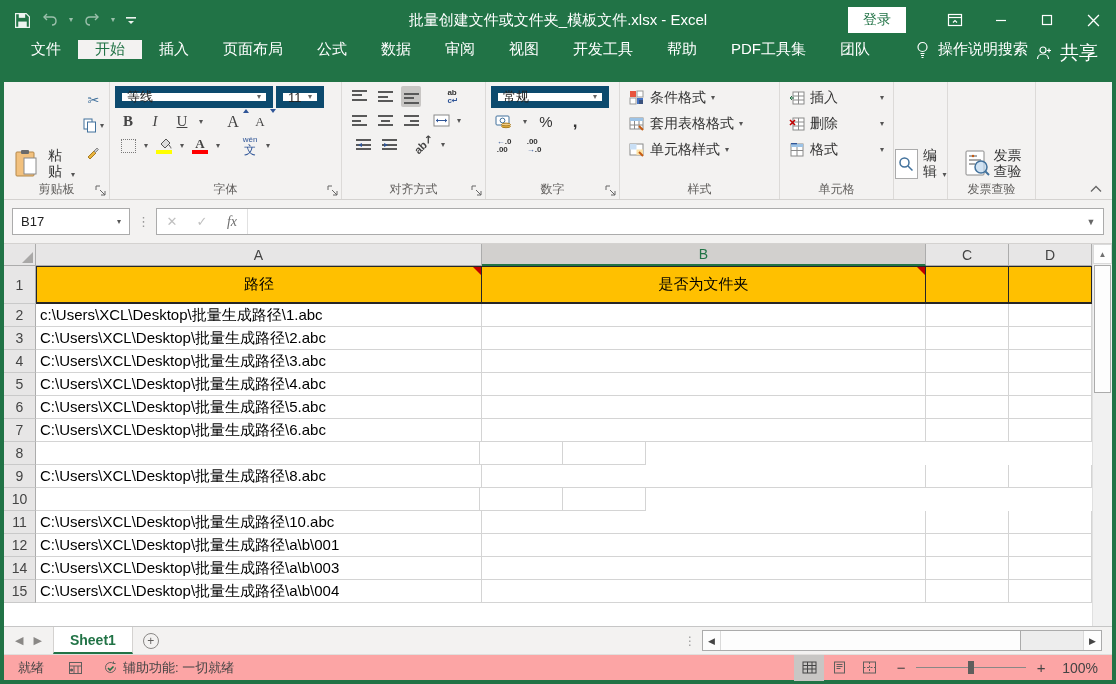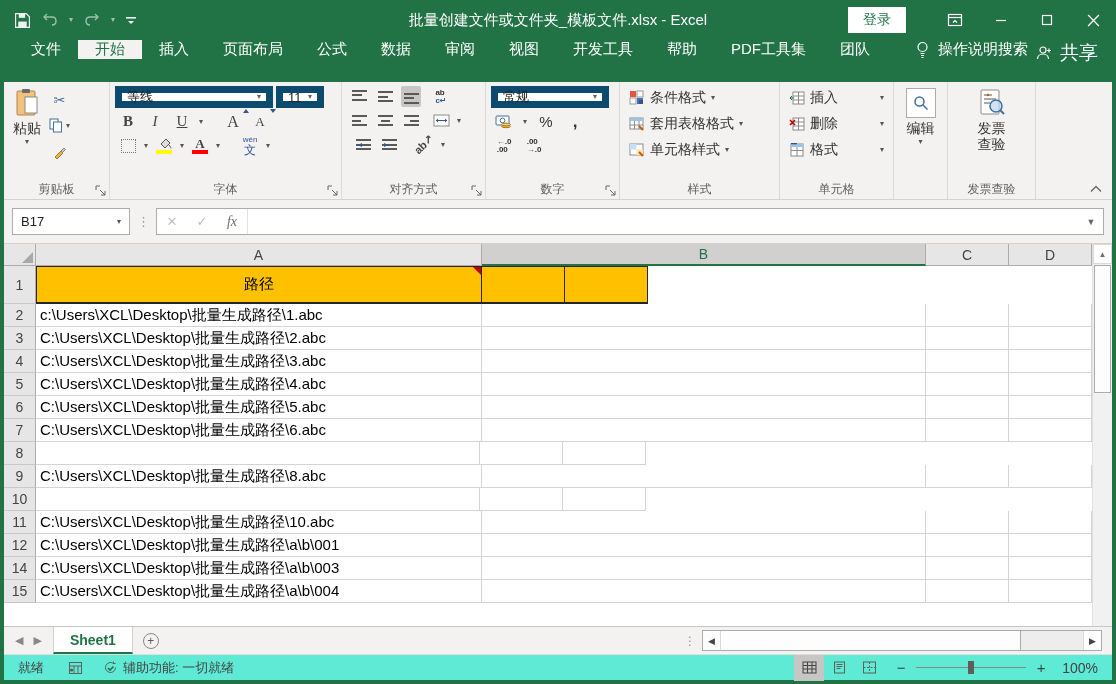--- a/index.html
+++ b/index.html
@@ -28,21 +28,21 @@
   
   .app-body{flex:1;display:flex;flex-direction:column;background:#fff;border-left:4px solid #217346;border-right:4px solid #217346;border-bottom:4px solid #217346;min-height:0}
   .ribbon{height:118px;flex:0 0 auto;background:#F3F2F1;border-bottom:1px solid #D4D2D0;display:flex;position:relative}
   .group{position:relative;border-right:1px solid #DCDAD8;padding:4px 5px 18px;display:flex;gap:4px}
   .group-label{position:absolute;bottom:1px;left:0;right:0;text-align:center;font-size:12px;color:#605E5C;white-space:nowrap}
   .launcher{position:absolute;right:3px;bottom:3px;width:11px;height:11px;cursor:pointer}
   .col{display:flex;flex-direction:column;gap:3px}
   .row{display:flex;align-items:center;gap:3px}
   .rbtn{display:flex;align-items:center;justify-content:center;min-width:20px;height:21px;border-radius:2px;color:#444;cursor:pointer}
   .rbtn.sel{background:#C8C6C4}
-  .bigbtn{display:flex;flex-direction:column;align-items:center;justify-content:flex-start;padding:2px 4px;cursor:pointer;gap:2px}
+  .bigbtn{display:flex;flex-direction:row;align-items:flex-end;justify-content:flex-start;padding:2px 4px;cursor:pointer;gap:2px}
   .bigbtn .lbl{font-size:14px;color:#333;line-height:1.15;text-align:center}
   .combo{background:#fff;border:7px solid #0c4a6e;height:22px;display:flex;align-items:center;padding:0 5px;font-size:13px;color:#222;cursor:pointer}
   .combo .chvd{margin-left:auto;color:#666;font-size:8px;padding-left:6px}
   .chvd{font-size:8px;color:#555;line-height:1}
   .glyph-b{font-weight:bold;font-size:15px;font-family:"Liberation Serif",serif}
   .glyph-i{font-style:italic;font-size:15px;font-family:"Liberation Serif",serif}
   .glyph-u{text-decoration:underline;font-size:15px;font-family:"Liberation Serif",serif}
   .fontA{font-size:15px;font-family:"Liberation Serif",serif;position:relative}
   .caret-up:after{content:"";position:absolute;top:-2px;right:-6px;border-left:3px solid transparent;border-right:3px solid transparent;border-bottom:4px solid #2F5597}
   .caret-dn:after{content:"";position:absolute;top:-2px;right:-6px;border-left:3px solid transparent;border-right:3px solid transparent;border-top:4px solid #2F5597}
@@ -93,21 +93,21 @@
   .sheettab{background:#fff;border-left:1px solid #D4D2D0;border-right:1px solid #D4D2D0;border-bottom:2px solid #217346;display:flex;align-items:center;padding:0 16px;color:#217346;font-weight:bold;font-size:14px;cursor:pointer}
   .addsheet{display:flex;align-items:center;padding:0 10px;cursor:pointer}
   .addsheet .circ{width:16px;height:16px;border:1px solid #8A8886;border-radius:50%;color:#605E5C;font-size:12px;line-height:14px;text-align:center}
   .sb-dots{display:flex;align-items:center;color:#9a9a9a;font-size:12px;padding:0 6px;margin-left:auto}
   .hscroll{width:400px;margin:3px 10px 3px 0;border:1px solid #ABABAB;background:#EDEDED;display:flex;align-items:stretch}
   .hs-arrow{width:18px;background:#FDFDFD;display:flex;align-items:center;justify-content:center;font-size:9px;color:#444;cursor:pointer}
   .hs-arrow.l{border-right:1px solid #DADADA}.hs-arrow.r{border-left:1px solid #DADADA;margin-left:auto}
   .hs-thumb{width:300px;background:#FDFDFD;border-right:1px solid #ABABAB;cursor:grab}
 
   
-  .statusbar{height:26px;flex:0 0 auto;background:#5eead4;border-top:1px solid #E1DFDD;display:flex;align-items:center;font-size:13px;color:#444}
+  .statusbar{height:26px;flex:0 0 auto;background:#fca5a5;border-top:1px solid #E1DFDD;display:flex;align-items:center;font-size:13px;color:#444}
   .statusbar .ready{padding:0 14px;cursor:pointer}
   .sb-ic{display:flex;align-items:center;padding:0 10px;cursor:pointer}
   .acc{display:flex;align-items:center;gap:5px;padding:0 10px;cursor:pointer}
   .sb-right{margin-left:auto;display:flex;align-items:center}
   .viewbtn{width:30px;height:26px;display:flex;align-items:center;justify-content:center;cursor:pointer}
   .viewbtn.sel{background:#C8C6C4}
   .zoomctl{display:flex;align-items:center;gap:8px;padding:0 10px}
   .zbtn{font-size:15px;color:#444;width:14px;text-align:center;cursor:pointer}
   .ztrack{width:110px;height:1px;background:#8A8886;position:relative;cursor:pointer}
   .zthumb{position:absolute;left:52px;top:-6px;width:6px;height:13px;background:#605E5C;cursor:grab}
@@ -333,21 +333,21 @@
                   <i style="width:15px"></i>
                 </span>
               </span>
             <span class="rbtn sel">
                 <span class="lines" style="height:14px;justify-content:flex-end">
                   <i style="width:15px"></i>
                   <i style="width:10px"></i>
                   <i style="width:15px"></i>
                 </span>
               </span>
-            <span class="rbtn" style="margin-left:4px">
+            <span class="rbtn" style="margin-left:16px">
               <span class="mini2">
                   <span>ab</span>
                   <span><b>c↵</b></span>
                 </span>
             </span>
           </div>
           <div class="row" style="gap:6px;padding-left:2px">
             <span class="rbtn">
                 <span class="lines">
                   <i style="width:15px"></i>
@@ -582,20 +582,24 @@
             <div class="colhead" style="width: 83px;">C</div>
             <div class="colhead" style="width: 83px;">D</div>
           </div>
         <div class="rowswrap">
           <div class="grow hdr">
             <div class="rowhdr">1</div>
             <div class="cell" style="width:446px;border-left:1px solid #262626">
               <span>路径</span>
                 <span class="note-tri"></span>
             </div>
+            <div class="cell" style="width:444px">
+              <span>是否为文件夹</span>
+                <span class="note-tri"></span>
+            </div>
             <div class="cell" style="width:83px"></div>
             <div class="cell" style="width:83px"></div>
           </div>
           <div id="grid-rows">
               <div class="grow">
                 <div class="rowhdr">2</div>
                 <div class="cell" style="width: 446px;">c:\Users\XCL\Desktop\批量生成路径\1.abc</div>
                 <div class="cell" style="width: 444px;"></div>
                 <div class="cell" style="width: 83px;"></div>
                 <div class="cell" style="width: 83px;"></div>

